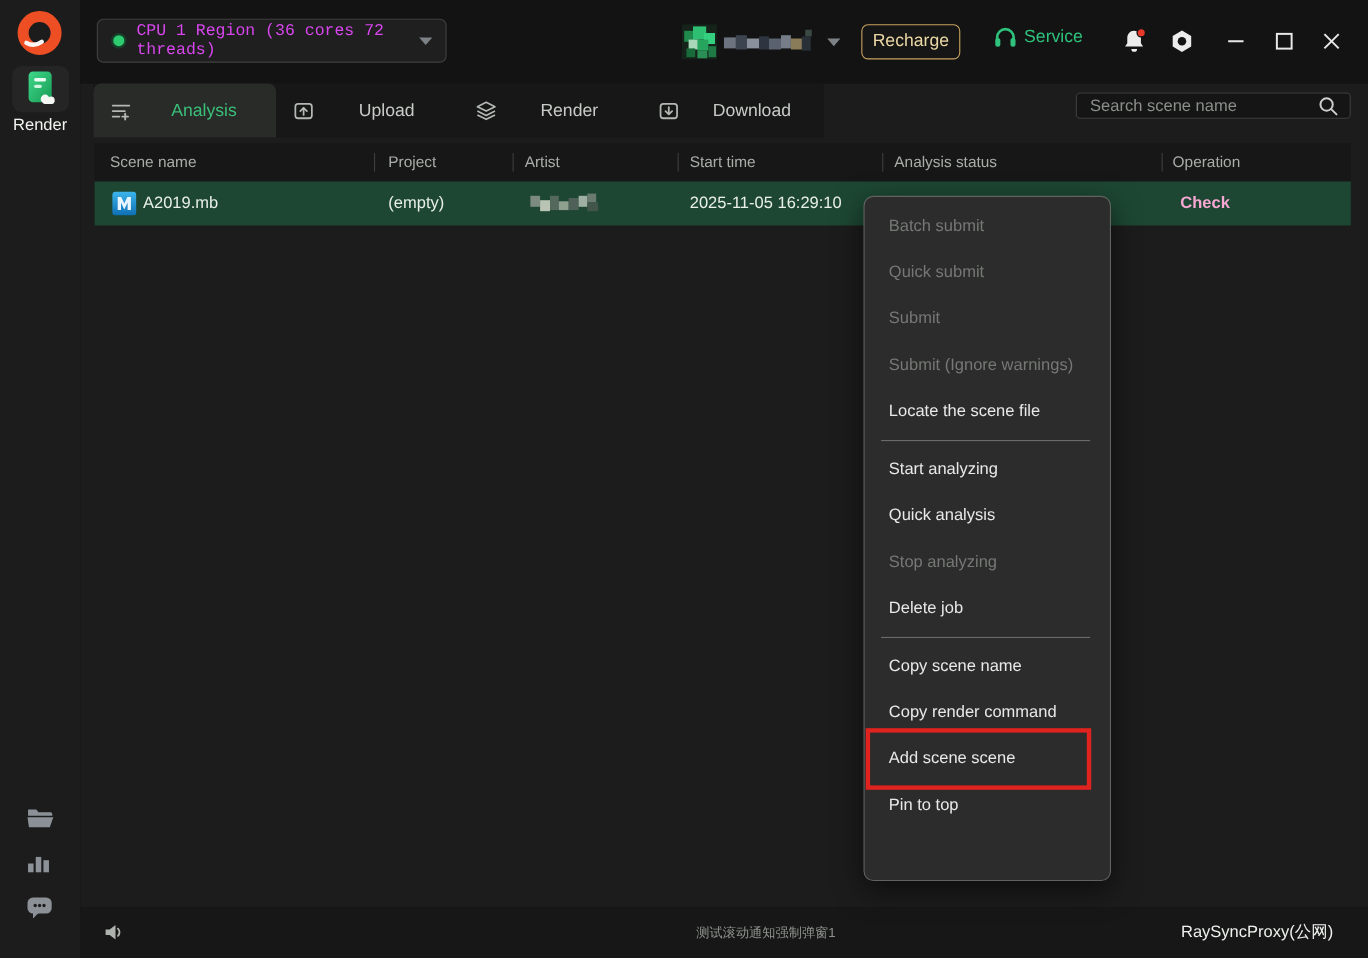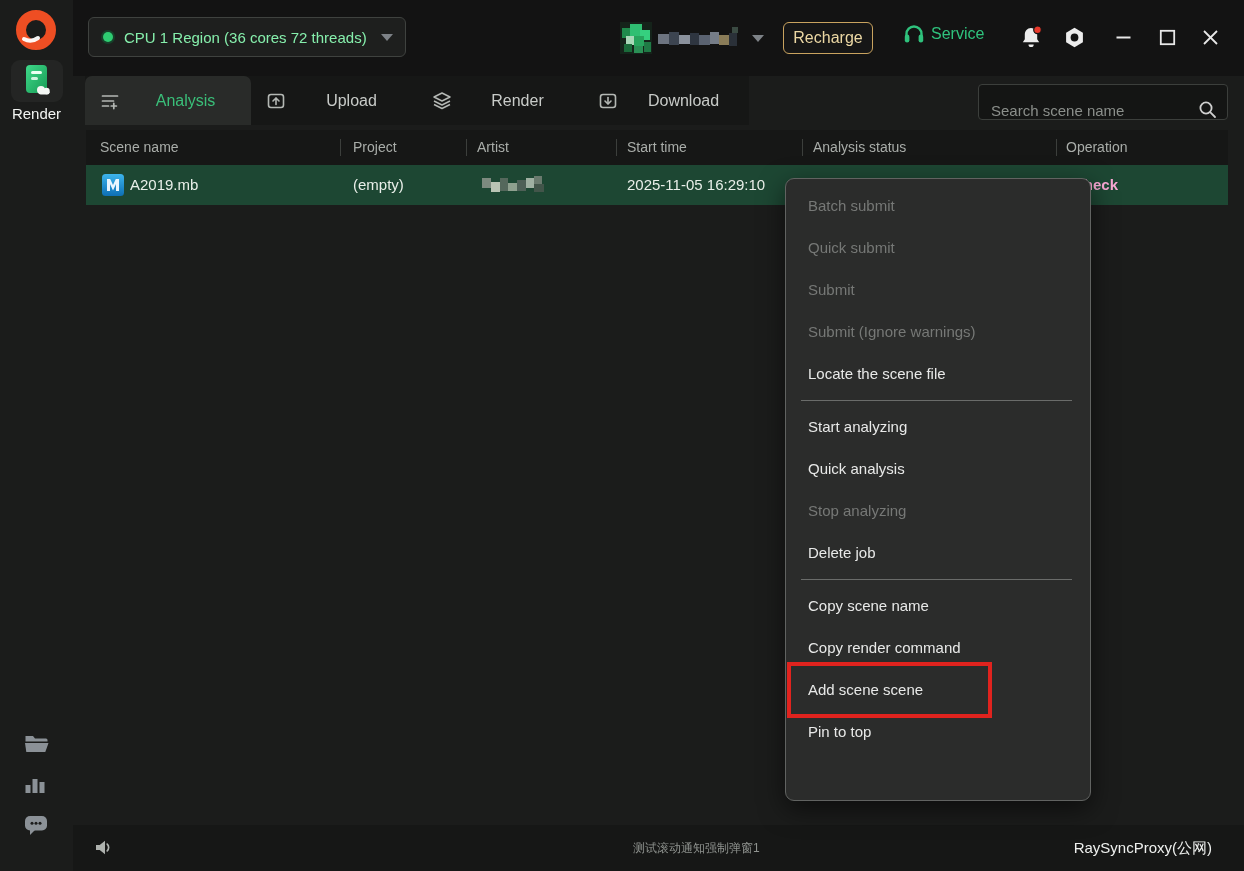--- a/index.html
+++ b/index.html
@@ -7,21 +7,21 @@
               font-family:"Liberation Sans", sans-serif; }
   .app { position:absolute; left:0; top:0; width:1244px; height:871px; }
 
   
   .titlebar { position:absolute; left:73px; top:0; width:1171px; height:76px; background:#131313; }
   .region-select { position:absolute; left:15px; top:17px; width:318px; height:40px;
                    background:#1e1f1e; border:1px solid #3f423f; border-radius:6px;
                    display:flex; align-items:center; cursor:pointer; }
   .region-dot { width:10px; height:10px; border-radius:50%; background:#2ecc71;
                 margin-left:14px; box-shadow:0 0 0 2px #17402a; }
-  .region-label { margin-left:11px; font-size:15px; color:#86efac; flex:1; }
+  .region-label { margin-left:11px; font-size:15px; color:#d946ef; flex:1;font-family:Liberation Mono, monospace; }
   .caret { width:0; height:0; border-left:6px solid transparent; border-right:6px solid transparent;
            border-top:7px solid #7d8287; }
   .region-select .caret { margin-right:12px; }
 
   .user-menu { position:absolute; left:547px; top:20px; height:36px; display:flex;
                align-items:center; cursor:pointer; }
   .user-name-mosaic { margin-left:6px; }
   .user-menu .caret { margin-left:10px; }
 
   .recharge-btn { position:absolute; left:710px; top:22px; width:90px; height:32px;
@@ -53,41 +53,41 @@
   
   .main { position:absolute; left:73px; top:76px; width:1171px; height:749px; background:#1b1c1b; }
   .tabbar { position:absolute; left:12px; top:0; width:664px; height:49px; background:#161716;
             display:flex; }
   .tab { width:166px; height:49px; display:flex; align-items:center; cursor:pointer; }
   .tab .tab-icon { margin-left:15px; display:flex; }
   .tab .tab-label { flex:1; text-align:center; font-size:16px; color:#c8cbc8; }
   .tab.active { background:#292b29; border-radius:7px 7px 0 0; }
   .tab.active .tab-label { color:#3abf79; }
 
-  .search-box { position:absolute; left:905px; top:8px; width:250px; height:36px;
+  .search-box { position:absolute; left:905px; top:8px; width:250px; height:24px;
                 background:#141514; border:1px solid #3c3f3c; border-radius:4px;
-                display:flex; align-items:flex-end; }
+                display:flex; align-items:center; }
   .search-box input { flex:1; background:transparent; border:none; outline:none;
                       padding:0 8px 0 12px; color:#d5d8d5; font-size:15px;
                       font-family:"Liberation Sans",sans-serif; }
   .search-box input::placeholder { color:#8b8f8b; }
   .search-box .search-icon { margin-right:10px; display:flex; cursor:pointer; }
 
   .thead { position:absolute; left:13px; top:54px; width:1142px; height:35px; background:#161716; }
   .th { position:absolute; top:0; height:35px; line-height:35px; font-size:14px; color:#a9ada9; white-space:nowrap; }
   .th-sep { position:absolute; top:9px; width:1px; height:17px; background:#3c3f3c; }
 
   .trow { position:absolute; left:13px; top:89px; width:1142px; height:40px; background:#1d4733; cursor:pointer; }
   .td { position:absolute; top:0; height:40px; line-height:40px; font-size:15px; color:#e9efe9; white-space:nowrap; }
   .maya-icon { position:absolute; left:16px; top:9px; }
   .artist-mosaic { position:absolute; left:396px; top:10px; }
   .op-link { color:#f9a8d4; cursor:pointer;font-weight:bold; }
 
   
-  .context-menu { position:absolute; left:785px; top:178px; width:306px; height:623px;
+  .context-menu { position:absolute; left:785px; top:178px; width:225px; height:623px;
                   background:#2b2c2b; border:1px solid #616361; border-radius:9px;
                   box-shadow:0 8px 26px rgba(0,0,0,.55); z-index:20; padding:6px 0 5px 0; }
   .menu-item { height:42px; line-height:42px; padding-left:22px; font-size:15px;
                color:#e8e9e8; cursor:pointer; white-space:nowrap; }
   .menu-item.disabled { color:#767876; cursor:default; }
   .menu-sep { height:1px; background:#6a6c6a; margin:5px 18px 5px 15px; }
 
   .red-annotation { position:absolute; left:787px; top:662px; width:205px; height:56px;
                     border:4px solid #e0231e; z-index:30; }
 

